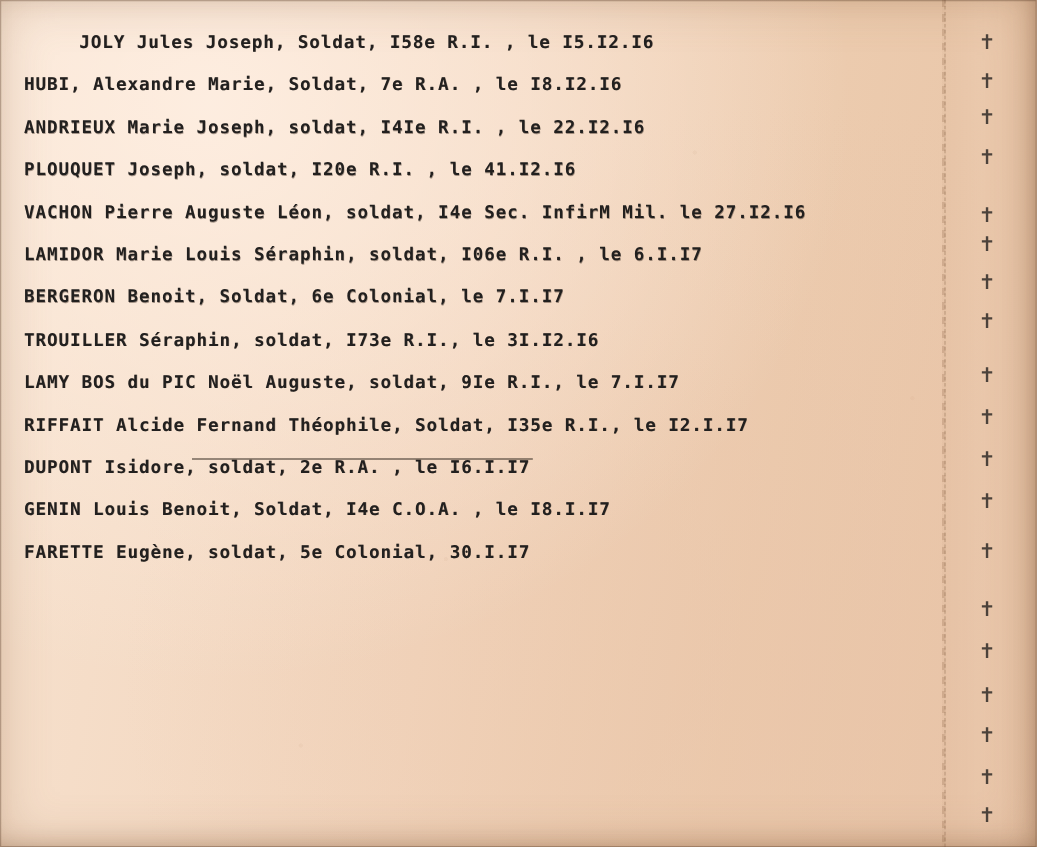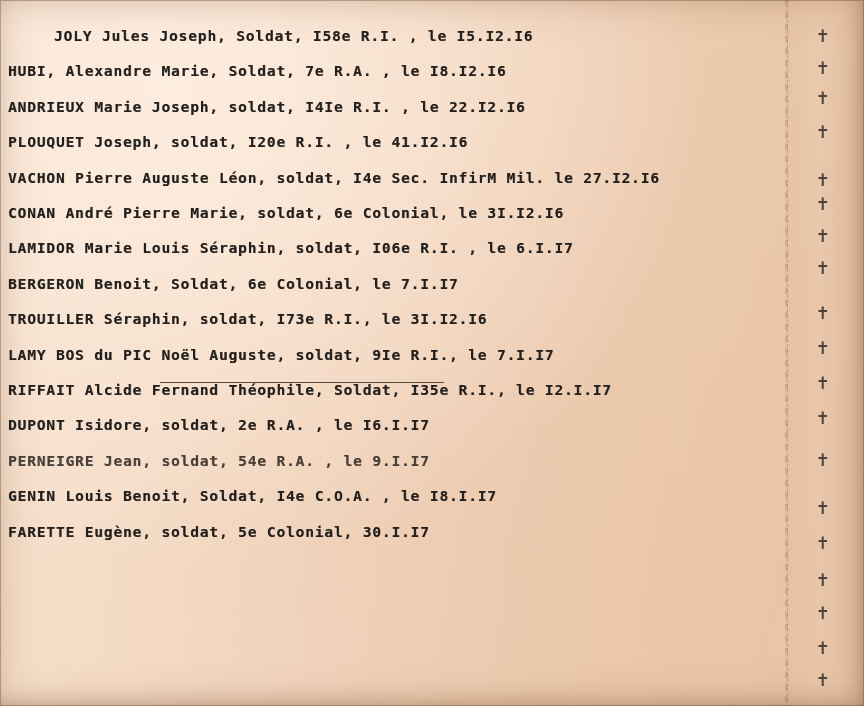--- a/index.html
+++ b/index.html
@@ -42,21 +42,21 @@
                 inset -14px 0 26px -16px rgba(120,80,50,0.55),
                 inset 0 -12px 24px -16px rgba(120,80,50,0.45);
   }
 
   
   .entries {
     position: absolute;
     left: 0;
     top: 18px;
     width: 790px;
-    padding-left: 8px;
+    padding-left: 20px;
   }
   .entry {
     font-size: 14.6px;
     letter-spacing: 0.8px;
     line-height: 35.4px;
     color: #22201f;
     white-space: pre;
     text-shadow: 0.4px 0.3px 0 rgba(60,45,35,0.45);
     font-weight: 700;
     -webkit-font-smoothing: none;
@@ -119,28 +119,26 @@
 
 <div class="page">
   <div class="grain"></div>
 
   <div class="entries">
     <div class="entry indent">JOLY Jules Joseph, Soldat, I58e R.I. , le I5.I2.I6</div>
     <div class="entry">HUBI, Alexandre Marie, Soldat, 7e R.A. , le I8.I2.I6</div>
     <div class="entry">ANDRIEUX Marie Joseph, soldat, I4Ie R.I. , le 22.I2.I6</div>
     <div class="entry">PLOUQUET Joseph, soldat, I20e R.I. , le 41.I2.I6</div>
     <div class="entry">VACHON Pierre Auguste Léon, soldat, I4e Sec. InfirM Mil. le 27.I2.I6</div>
-    <div class="entry">CONAN André Pierre Marie, soldat, 6e Colonial, le 3I.I2.I6</div>
     <div class="entry">LAMIDOR Marie Louis Séraphin, soldat, I06e R.I. , le 6.I.I7</div>
     <div class="entry">BERGERON Benoit, Soldat, 6e Colonial, le 7.I.I7</div>
     <div class="entry">TROUILLER Séraphin, soldat, I73e R.I., le 3I.I2.I6</div>
     <div class="entry">LAMY BOS du PIC Noël Auguste, soldat, 9Ie R.I., le 7.I.I7</div>
     <div class="entry">RIFFAIT Alcide Fernand Théophile, Soldat, I35e R.I., le I2.I.I7</div>
     <div class="entry">DUPONT Isidore, soldat, 2e R.A. , le I6.I.I7</div>
-    <div class="entry fade">PERNEIGRE Jean, soldat, 54e R.A. , le 9.I.I7</div>
     <div class="entry">GENIN Louis Benoit, Soldat, I4e C.O.A. , le I8.I.I7</div>
     <div class="entry">FARETTE Eugène, soldat, 5e Colonial, 30.I.I7</div>
   </div>
 
   <div class="rule"></div>
 
   <div class="tear"></div>
 
   <div class="margin-strip">
     <div class="cross" style="top:28px"></div>

